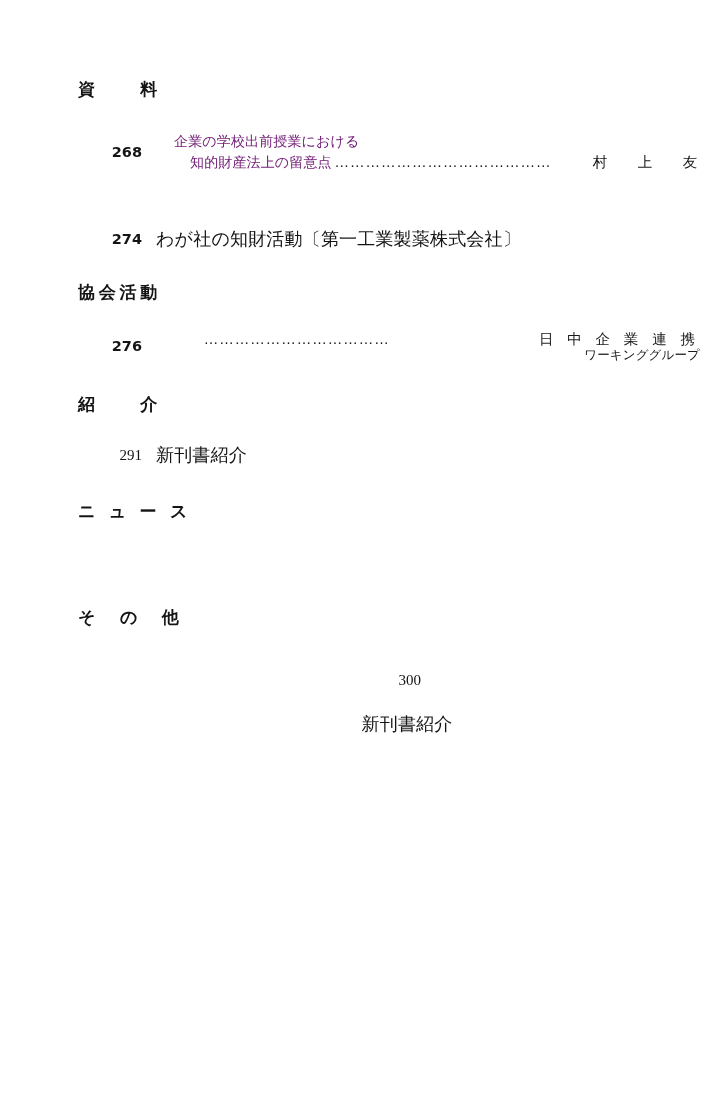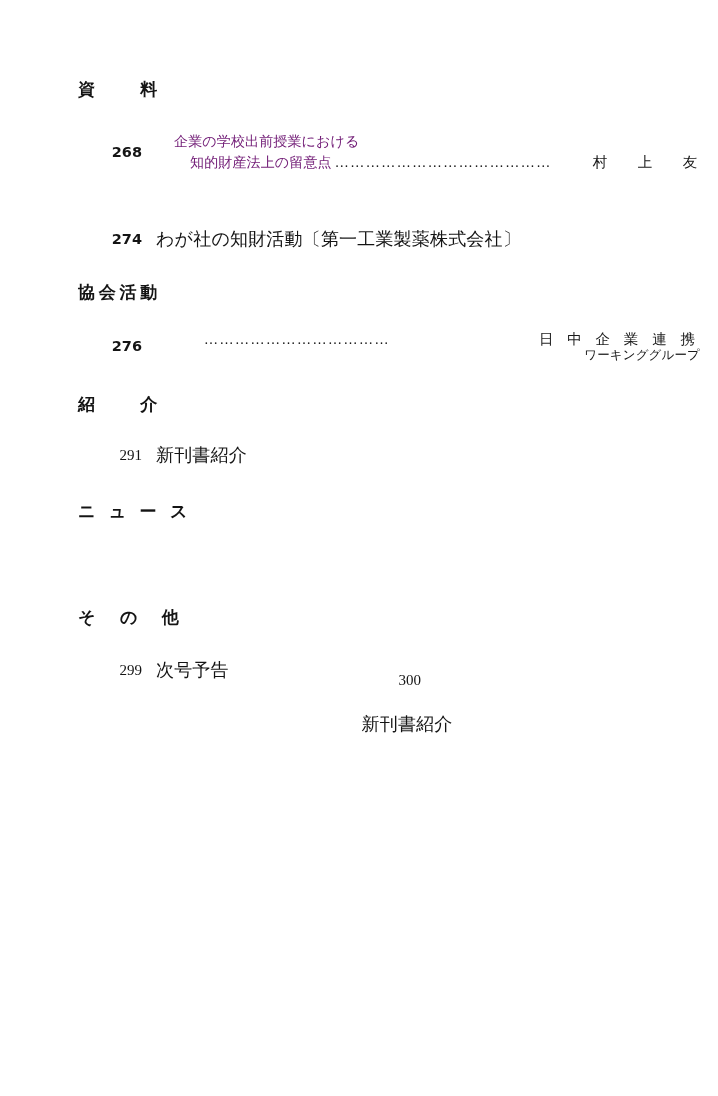--- a/index.html
+++ b/index.html
@@ -169,26 +169,20 @@
     <div class="entry-body">
       <div class="title-plain">新刊書紹介</div>
     </div>
   </div>
 
   <div class="abs section-head" style="left:78px; top:500px;text-align:right;">ニ ュ ー ス</div>
 
 
   <div class="abs section-head" style="left:78px; top:582px;margin-top:24px;">そ　の　他</div>
 
-  <div class="abs entry" style="left:100px; top:657px; width:600px;">
-    <div class="page-num light">299</div>
-    <div class="entry-body">
-      <div class="title-plain">次号予告</div>
-    </div>
-  </div>
 
   <div class="abs entry" style="left:100px; top:669px; width:600px;flex-direction:column;">
     <div class="page-num light">300</div>
     <div class="entry-body">
       <div class="title-plain">新刊書紹介</div>
     </div>
   </div>
 
 </div>
 

